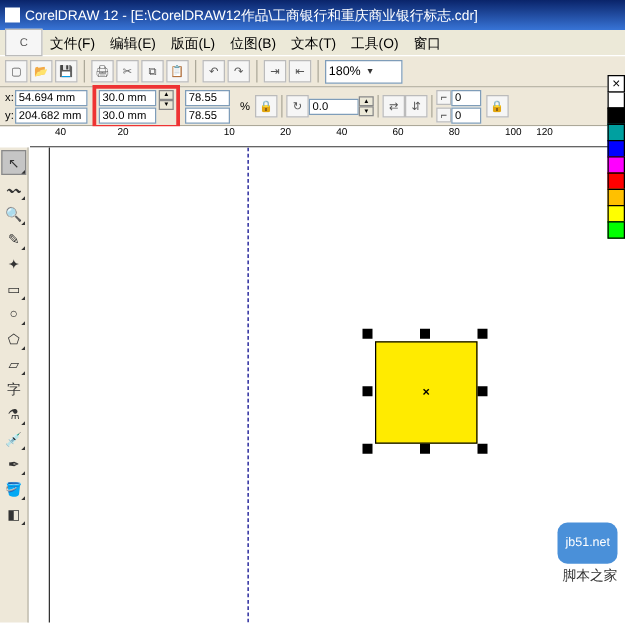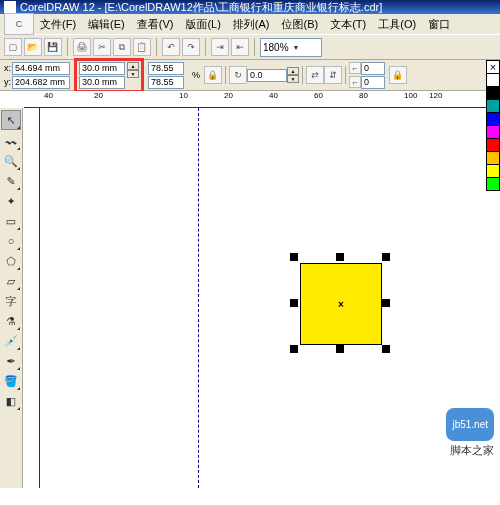--- a/index.html
+++ b/index.html
@@ -1,16 +1,16 @@
 <!DOCTYPE html>
 <html><head>
 <meta charset="utf-8">
 <style>
 body{margin:0;padding:0;font-family:"SimSun","宋体",sans-serif;font-size:11px;background:#fff;width:500px;height:505px;overflow:hidden;position:relative}
-.titlebar{height:14px;background:linear-gradient(#0a246a,#3874d6);color:#fff;display:flex;align-items:center;padding:0 4px;font-size:11px}
+.titlebar{height:24px;background:linear-gradient(#0a246a,#3874d6);color:#fff;display:flex;align-items:center;padding:0 4px;font-size:11px}
 .titlebar .tico{width:12px;height:12px;margin-right:4px;display:inline-block;background:#fff}
 .menubar{height:20px;background:#ece9d8;display:flex;align-items:center;padding:0 4px}
 .menubar span{padding:2px 6px}
 .tbrow{height:24px;background:#eee8d9;border-top:1px solid #fff;border-bottom:1px solid #aca899;display:flex;align-items:center;padding:0 4px;gap:2px}
 .tico2{width:16px;height:16px;border:1px solid #bbb;background:#f6f6f6;display:inline-flex;align-items:center;justify-content:center;font-size:9px;color:#555}
 .sep{width:1px;height:18px;background:#aca899;margin:0 3px}
 .combo{height:17px;border:1px solid #7f9db9;background:#fff;display:inline-flex;align-items:center;padding:0 2px;font-size:10px}
 .combo .dd{font-size:7px;color:#333;padding-left:4px}
 .proprow{height:30px;background:#eee8d9;border-bottom:1px solid #aca899;display:flex;align-items:center;padding:0 4px;font-size:9px;position:relative}
 .xybox{display:flex;flex-direction:column;gap:1px;margin-right:4px}
@@ -48,23 +48,21 @@
 
 <div class="titlebar">
   <span class="tico"></span>
   <span>CorelDRAW 12 - [E:\CorelDRAW12作品\工商银行和重庆商业银行标志.cdr]</span>
 </div>
 
 <div class="menubar">
   <span class="tico2">C</span>
   <span>文件(F)</span>
   <span>编辑(E)</span>
-  <span>查看(V)</span>
   <span>版面(L)</span>
-  <span>排列(A)</span>
   <span>位图(B)</span>
   <span>文本(T)</span>
   <span>工具(O)</span>
   <span>窗口</span>
 </div>
 
 <div class="tbrow">
   <span class="tico2">▢</span>
   <span class="tico2">📂</span>
   <span class="tico2">💾</span>

